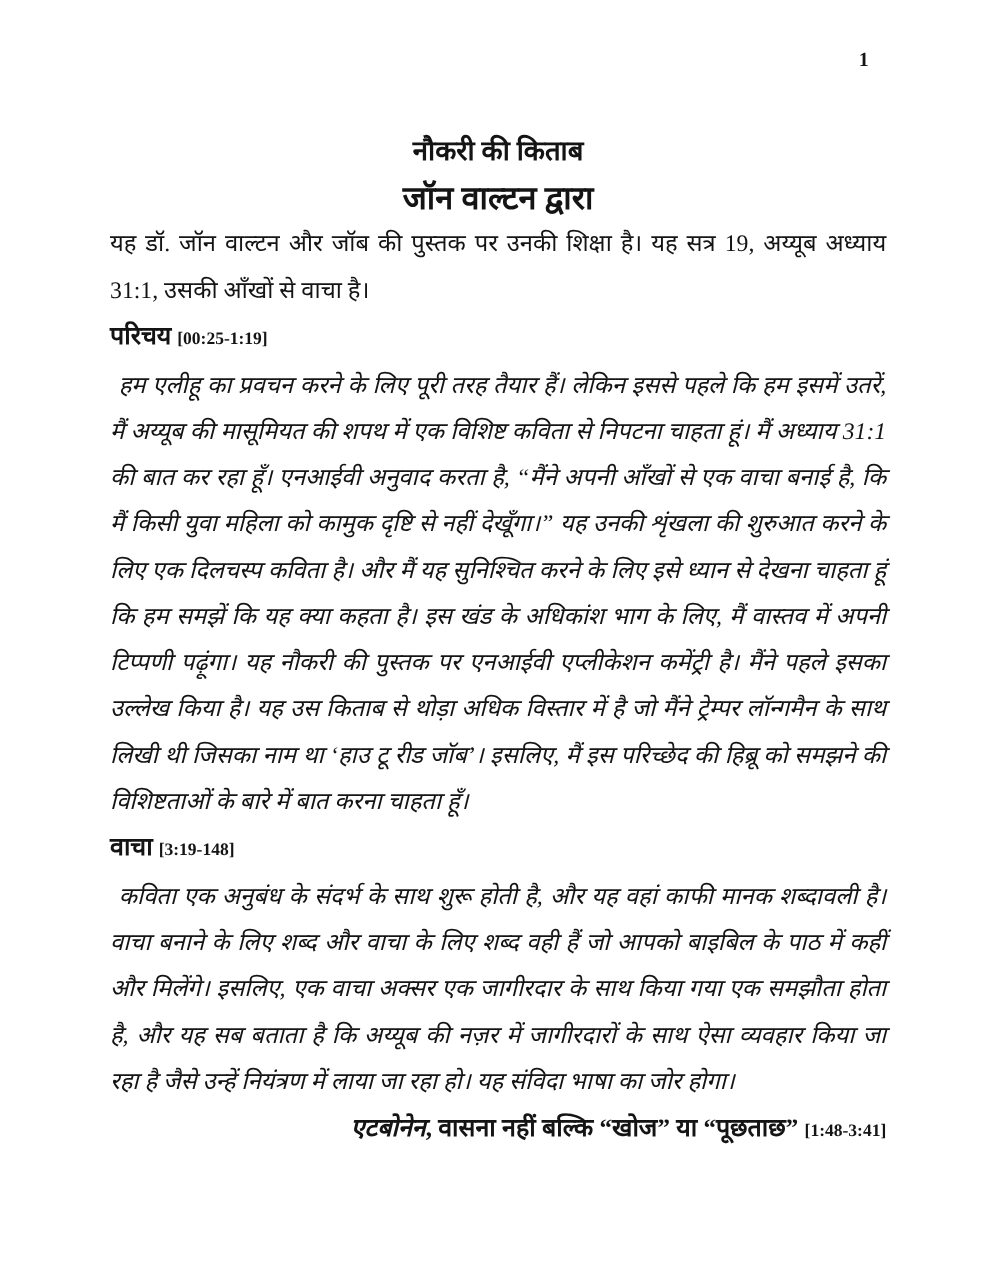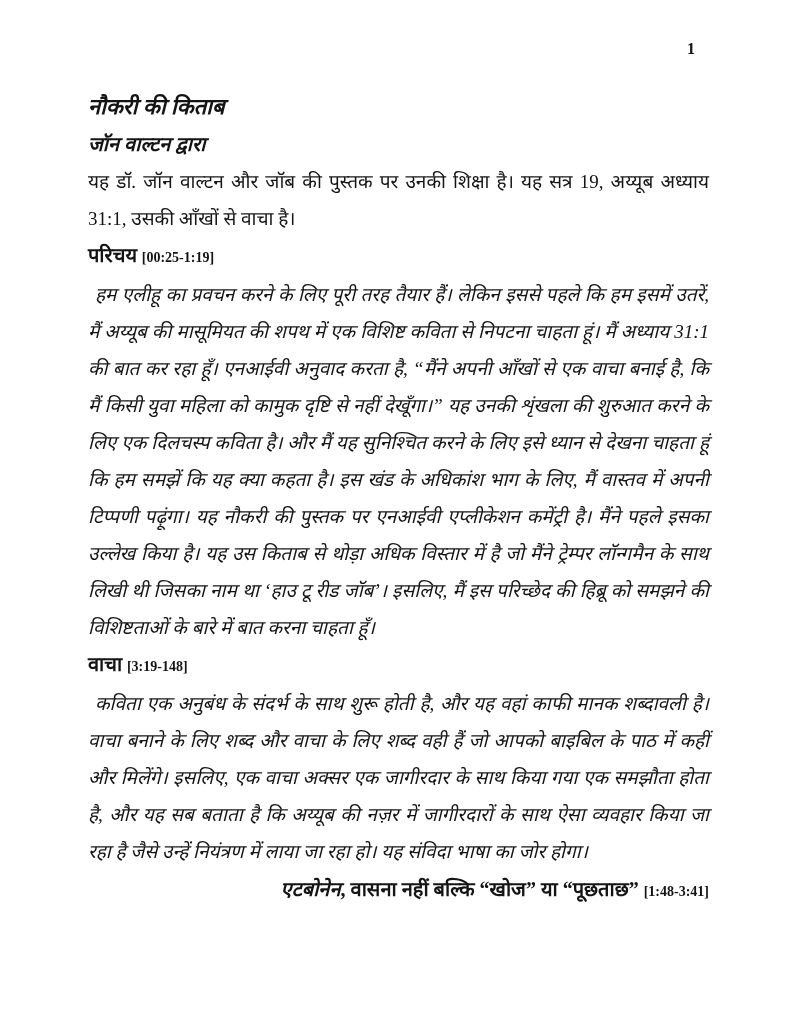--- a/index.html
+++ b/index.html
@@ -19,35 +19,35 @@
     background: #ffffff;
   }
   .page-number {
     position: absolute;
     top: 40px;
     right: 96px;
     font-weight: bold;
     font-size: 16px;
   }
   .title-block {
-    margin-top: 50px;
-    font-style: italic;
+    margin-top: 64px;
+    text-align: center;
   }
   .doc-title {
     font-size: 22px;
     font-weight: bold;
     line-height: 38px;
   }
   .doc-subtitle {
     font-size: 21px;
     font-weight: bold;
     line-height: 38px;
   }
   .doc-byline {
-    font-size: 20px;
+    font-size: 26px;
     font-weight: bold;
     line-height: 37px;
   }
   p.body-text {
     font-size: 19px;
     line-height: 37px;
     text-align: justify;
   }
   p.indented { text-indent: 7px; font-style: italic; }
   .sec-heading-line {

